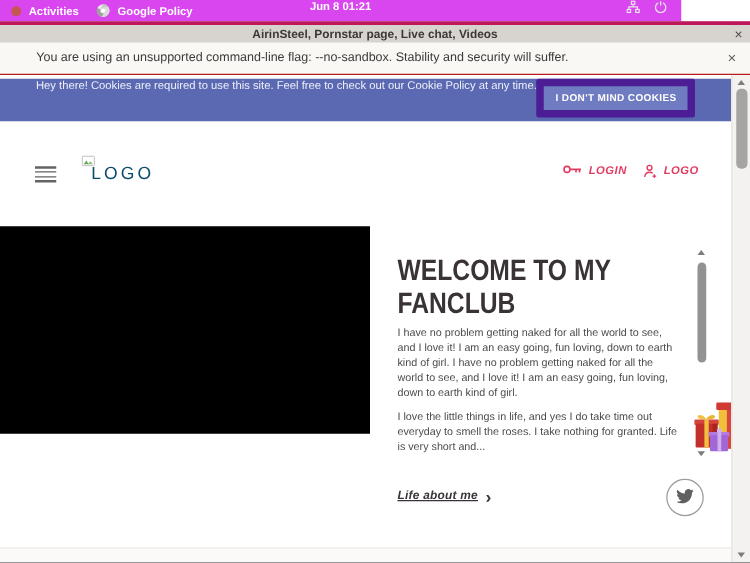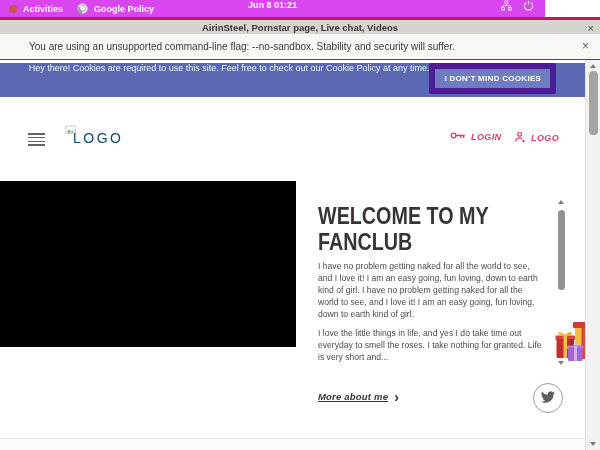--- a/index.html
+++ b/index.html
@@ -50,21 +50,21 @@
     font-size:8px;font-weight:700;letter-spacing:.3px;padding:5px 9px;cursor:pointer;font-family:inherit}
 
   
   .hamburger{position:absolute;left:28px;top:72px;width:18px;height:15px;background:none;border:none;
     cursor:pointer;display:flex;flex-direction:column;justify-content:space-between;padding:1px 0}
   .hamburger i{display:block;width:17px;height:1.6px;background:#636363}
   .logo{position:absolute;left:65px;top:62px;cursor:pointer}
   .logo .broken{position:absolute;left:0;top:0}
   .logo .logo-text{position:absolute;left:8px;top:8px;font-size:14px;font-weight:400;letter-spacing:2.5px;
     color:#0c4a6e;white-space:nowrap}
-  .hdr-btn{position:absolute;top:71px;display:flex;align-items:center;gap:5px;background:none;border:none;
+  .hdr-btn{position:absolute;top:71px;display:flex;gap:5px;background:none;border:none;
     cursor:pointer;color:var(--accent-pink);font-size:9px;font-weight:800;font-style:italic;
     letter-spacing:.4px;font-family:inherit}
   .hdr-login{left:450px}
   .hdr-join{left:514px}
 
   
   .media{position:absolute;left:0;top:121px;width:296px;height:166px;background:#000;cursor:pointer}
 
   
   .heading{position:absolute;left:318px;top:144px;width:252px;font-size:23.5px;font-weight:600;
@@ -201,21 +201,21 @@
 
     </div>
 
     <div class="inner-sb">
       <span class="arr arr-up"></span>
       <span class="thumb"></span>
       <span class="arr arr-down"></span>
     </div>
 
     <button class="more-link">
-      <span class="ml">More about me</span>
+      <span class="ml">Life about me</span>
       <span class="chev">›</span>
     </button>
 
     <button class="tw-btn">
       <span>
         <svg viewBox="0 0 24 24" width="14" height="14" fill="#606060">
           <path d="M23.95 4.57a10 10 0 0 1-2.82.77 4.96 4.96 0 0 0 2.16-2.72c-.95.56-2 .96-3.12 1.19a4.92 4.92 0 0 0-8.38 4.48A13.94 13.94 0 0 1 1.64 3.16a4.92 4.92 0 0 0 1.52 6.57 4.9 4.9 0 0 1-2.23-.61v.06a4.92 4.92 0 0 0 3.95 4.83 4.96 4.96 0 0 1-2.22.08 4.93 4.93 0 0 0 4.6 3.42A9.87 9.87 0 0 1 0 19.54a13.94 13.94 0 0 0 7.55 2.21c9.06 0 14.01-7.5 14.01-14.01 0-.21 0-.42-.02-.63a10 10 0 0 0 2.41-2.54z"></path>
         </svg>
       </span>
     </button>

